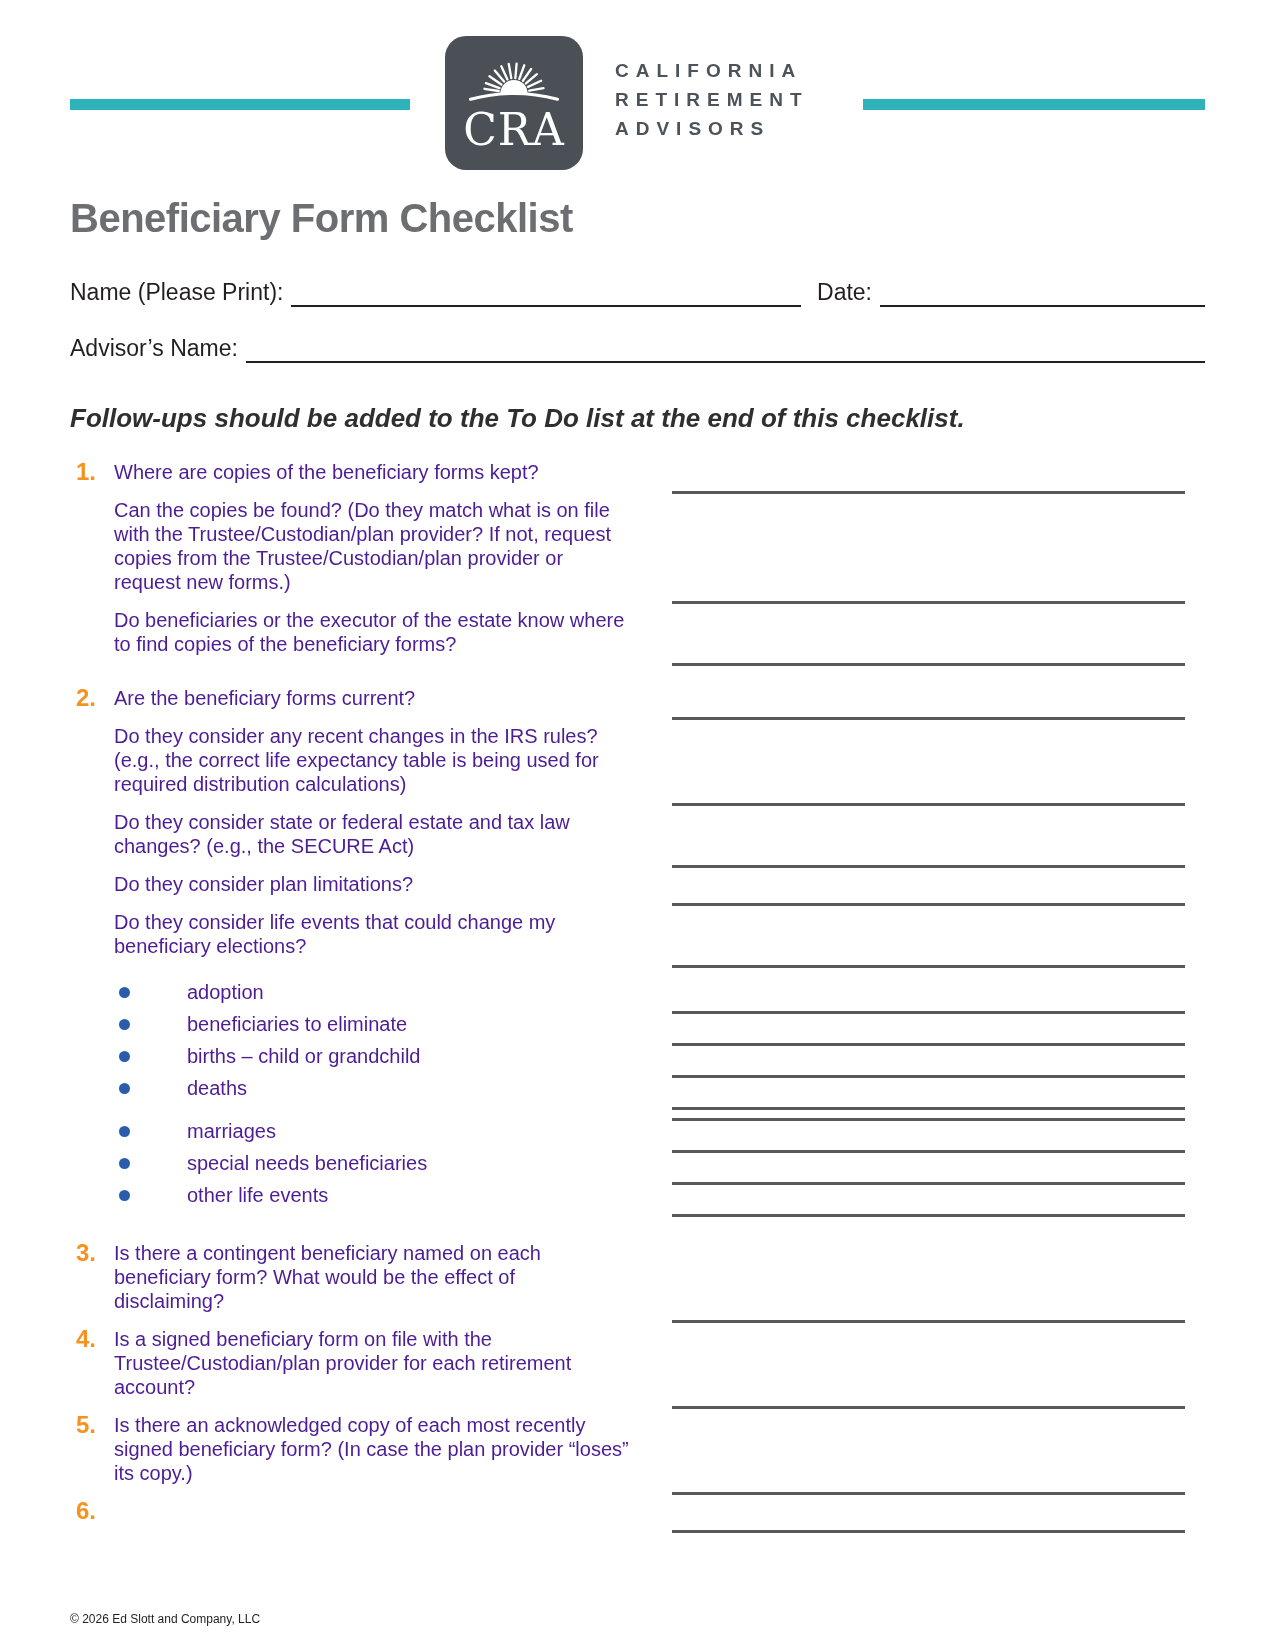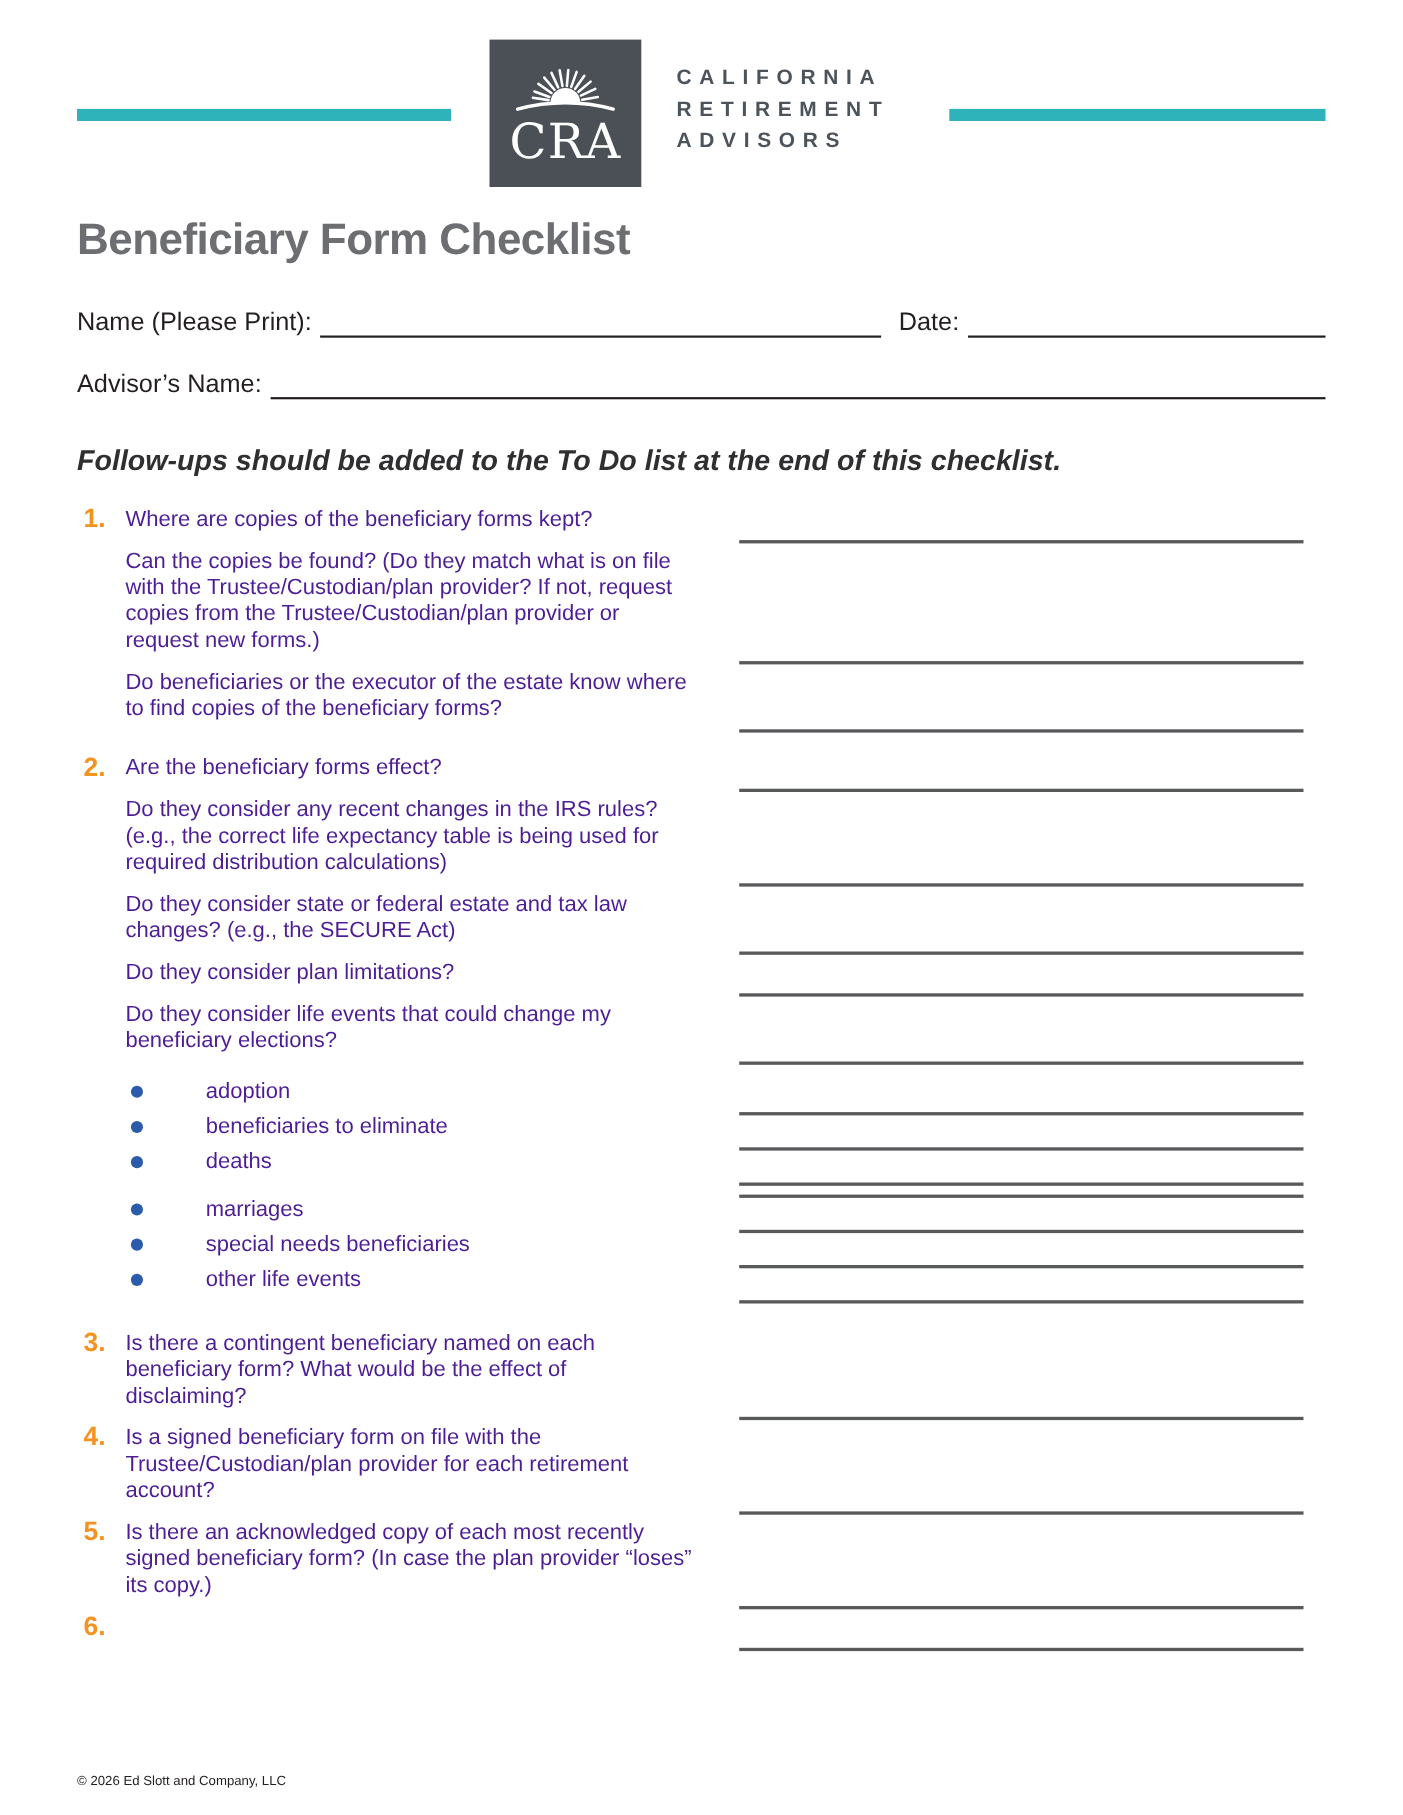--- a/index.html
+++ b/index.html
@@ -14,21 +14,21 @@
   }
 
   
   .header { position:relative; height:134px; margin-top:36px; }
   .teal-bar { position:absolute; top:63px; height:11px; background:#2FB3BB; }
   .teal-bar.left  { left:0;  width:340px; }
   .teal-bar.right { right:0; width:342px; }
   .logo-box {
     position:absolute; left:375px; top:0;
     width:138px; height:134px; background:#4A5056;
-    display:flex; flex-direction:column; align-items:center; justify-content:flex-start;
+    display:flex; flex-direction:column; align-items:center; justify-content:flex-start;border-radius:21px;
   }
   .logo-box svg { margin-top:12px; display:block; }
   .logo-acronym {
     color:#ffffff; font-family:"DejaVu Serif", serif;
     font-size:44px; line-height:44px; margin-top:2px; letter-spacing:1px;
   }
   .wordmark {
     position:absolute; left:545px; top:20px;
     font-size:19px; font-weight:bold; letter-spacing:7px;
     line-height:29px; color:#4C535A;
@@ -164,21 +164,21 @@
     </div>
 
     <div class="row">
       <span class="num"></span>
       <div class="q">Do beneficiaries or the executor of the estate know where to find copies of the beneficiary forms?</div>
       <span class="ans"></span>
     </div>
 
     <div class="row gap-lg">
       <span class="num">2.</span>
-      <div class="q">Are the beneficiary forms effect?</div>
+      <div class="q">Are the beneficiary forms current?</div>
       <span class="ans"></span>
     </div>
 
     <div class="row">
       <span class="num"></span>
       <div class="q">Do they consider any recent changes in the IRS rules? (e.g., the correct life expectancy table is being used for required distribution calculations)</div>
       <span class="ans"></span>
     </div>
 
     <div class="row">
@@ -206,20 +206,28 @@
           <span class="dot"></span>
           <span>adoption</span>
         </div>
         <span class="ans"></span>
       </div>
       <div class="row">
         <span class="num"></span>
         <div class="q bullet">
           <span class="dot"></span>
           <span>beneficiaries to eliminate</span>
+        </div>
+        <span class="ans"></span>
+      </div>
+      <div class="row">
+        <span class="num"></span>
+        <div class="q bullet">
+          <span class="dot"></span>
+          <span>births – child or grandchild</span>
         </div>
         <span class="ans"></span>
       </div>
       <div class="row">
         <span class="num"></span>
         <div class="q bullet">
           <span class="dot"></span>
           <span>deaths</span>
         </div>
         <span class="ans"></span>

